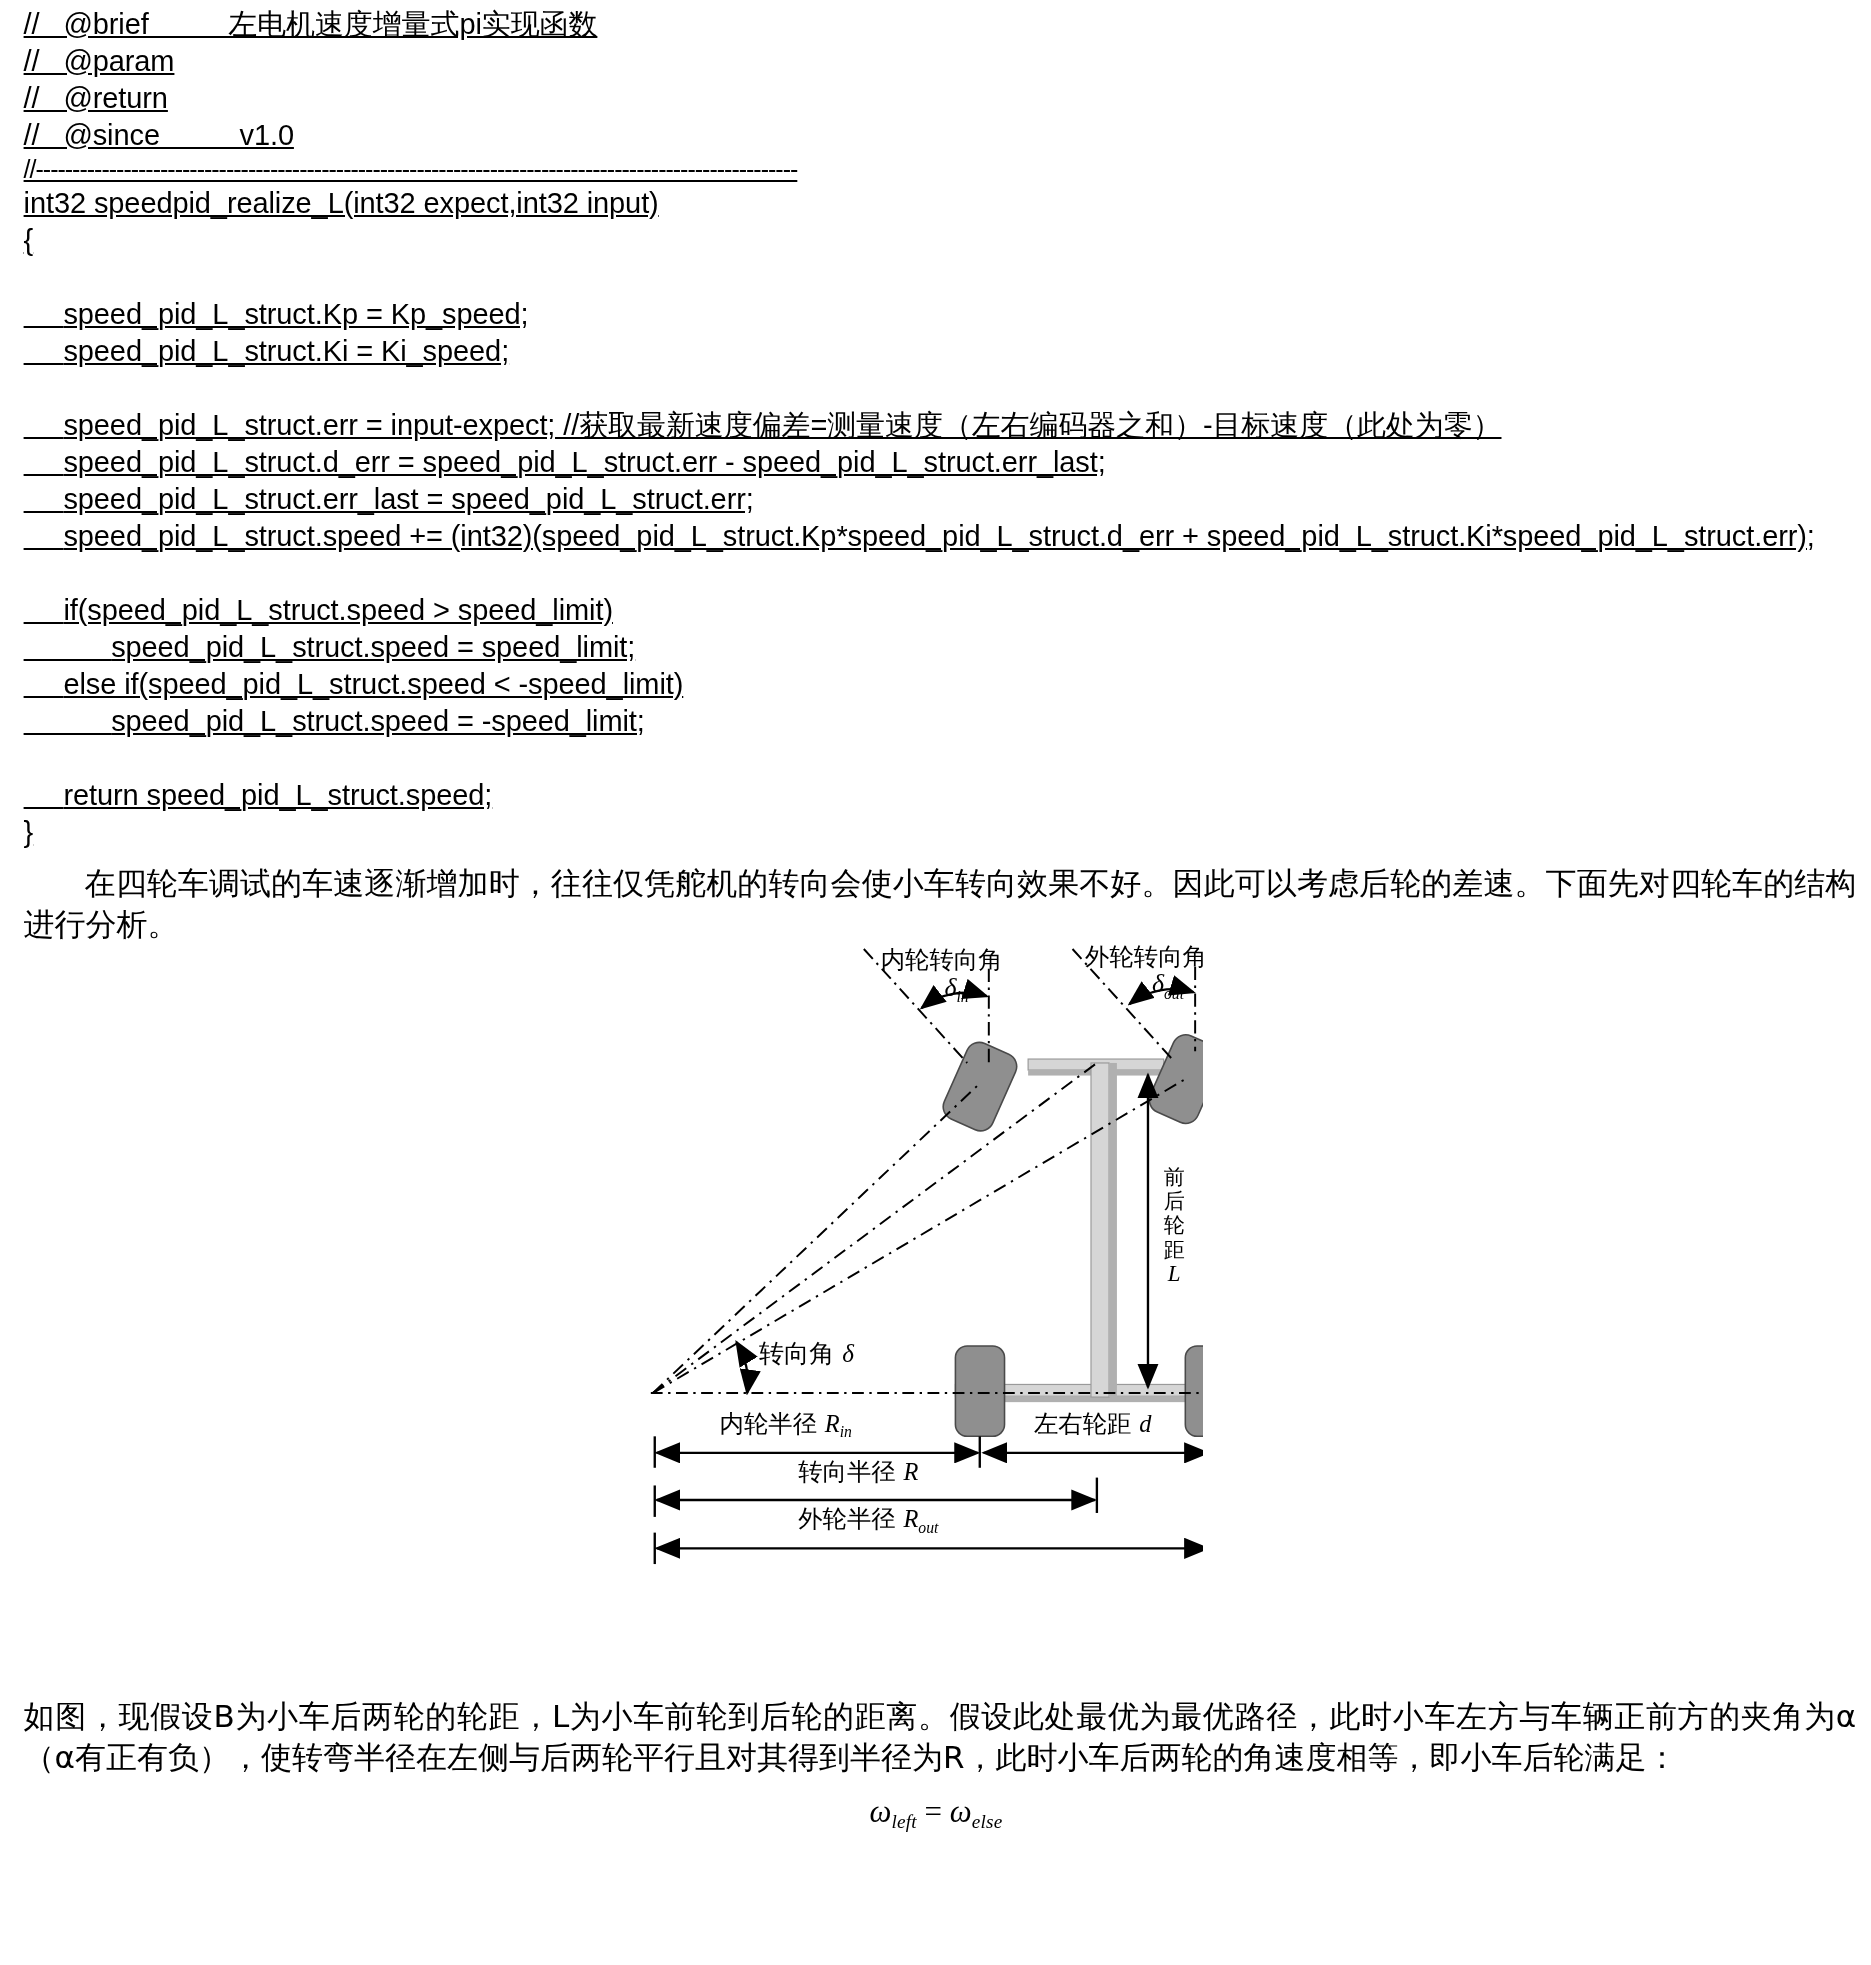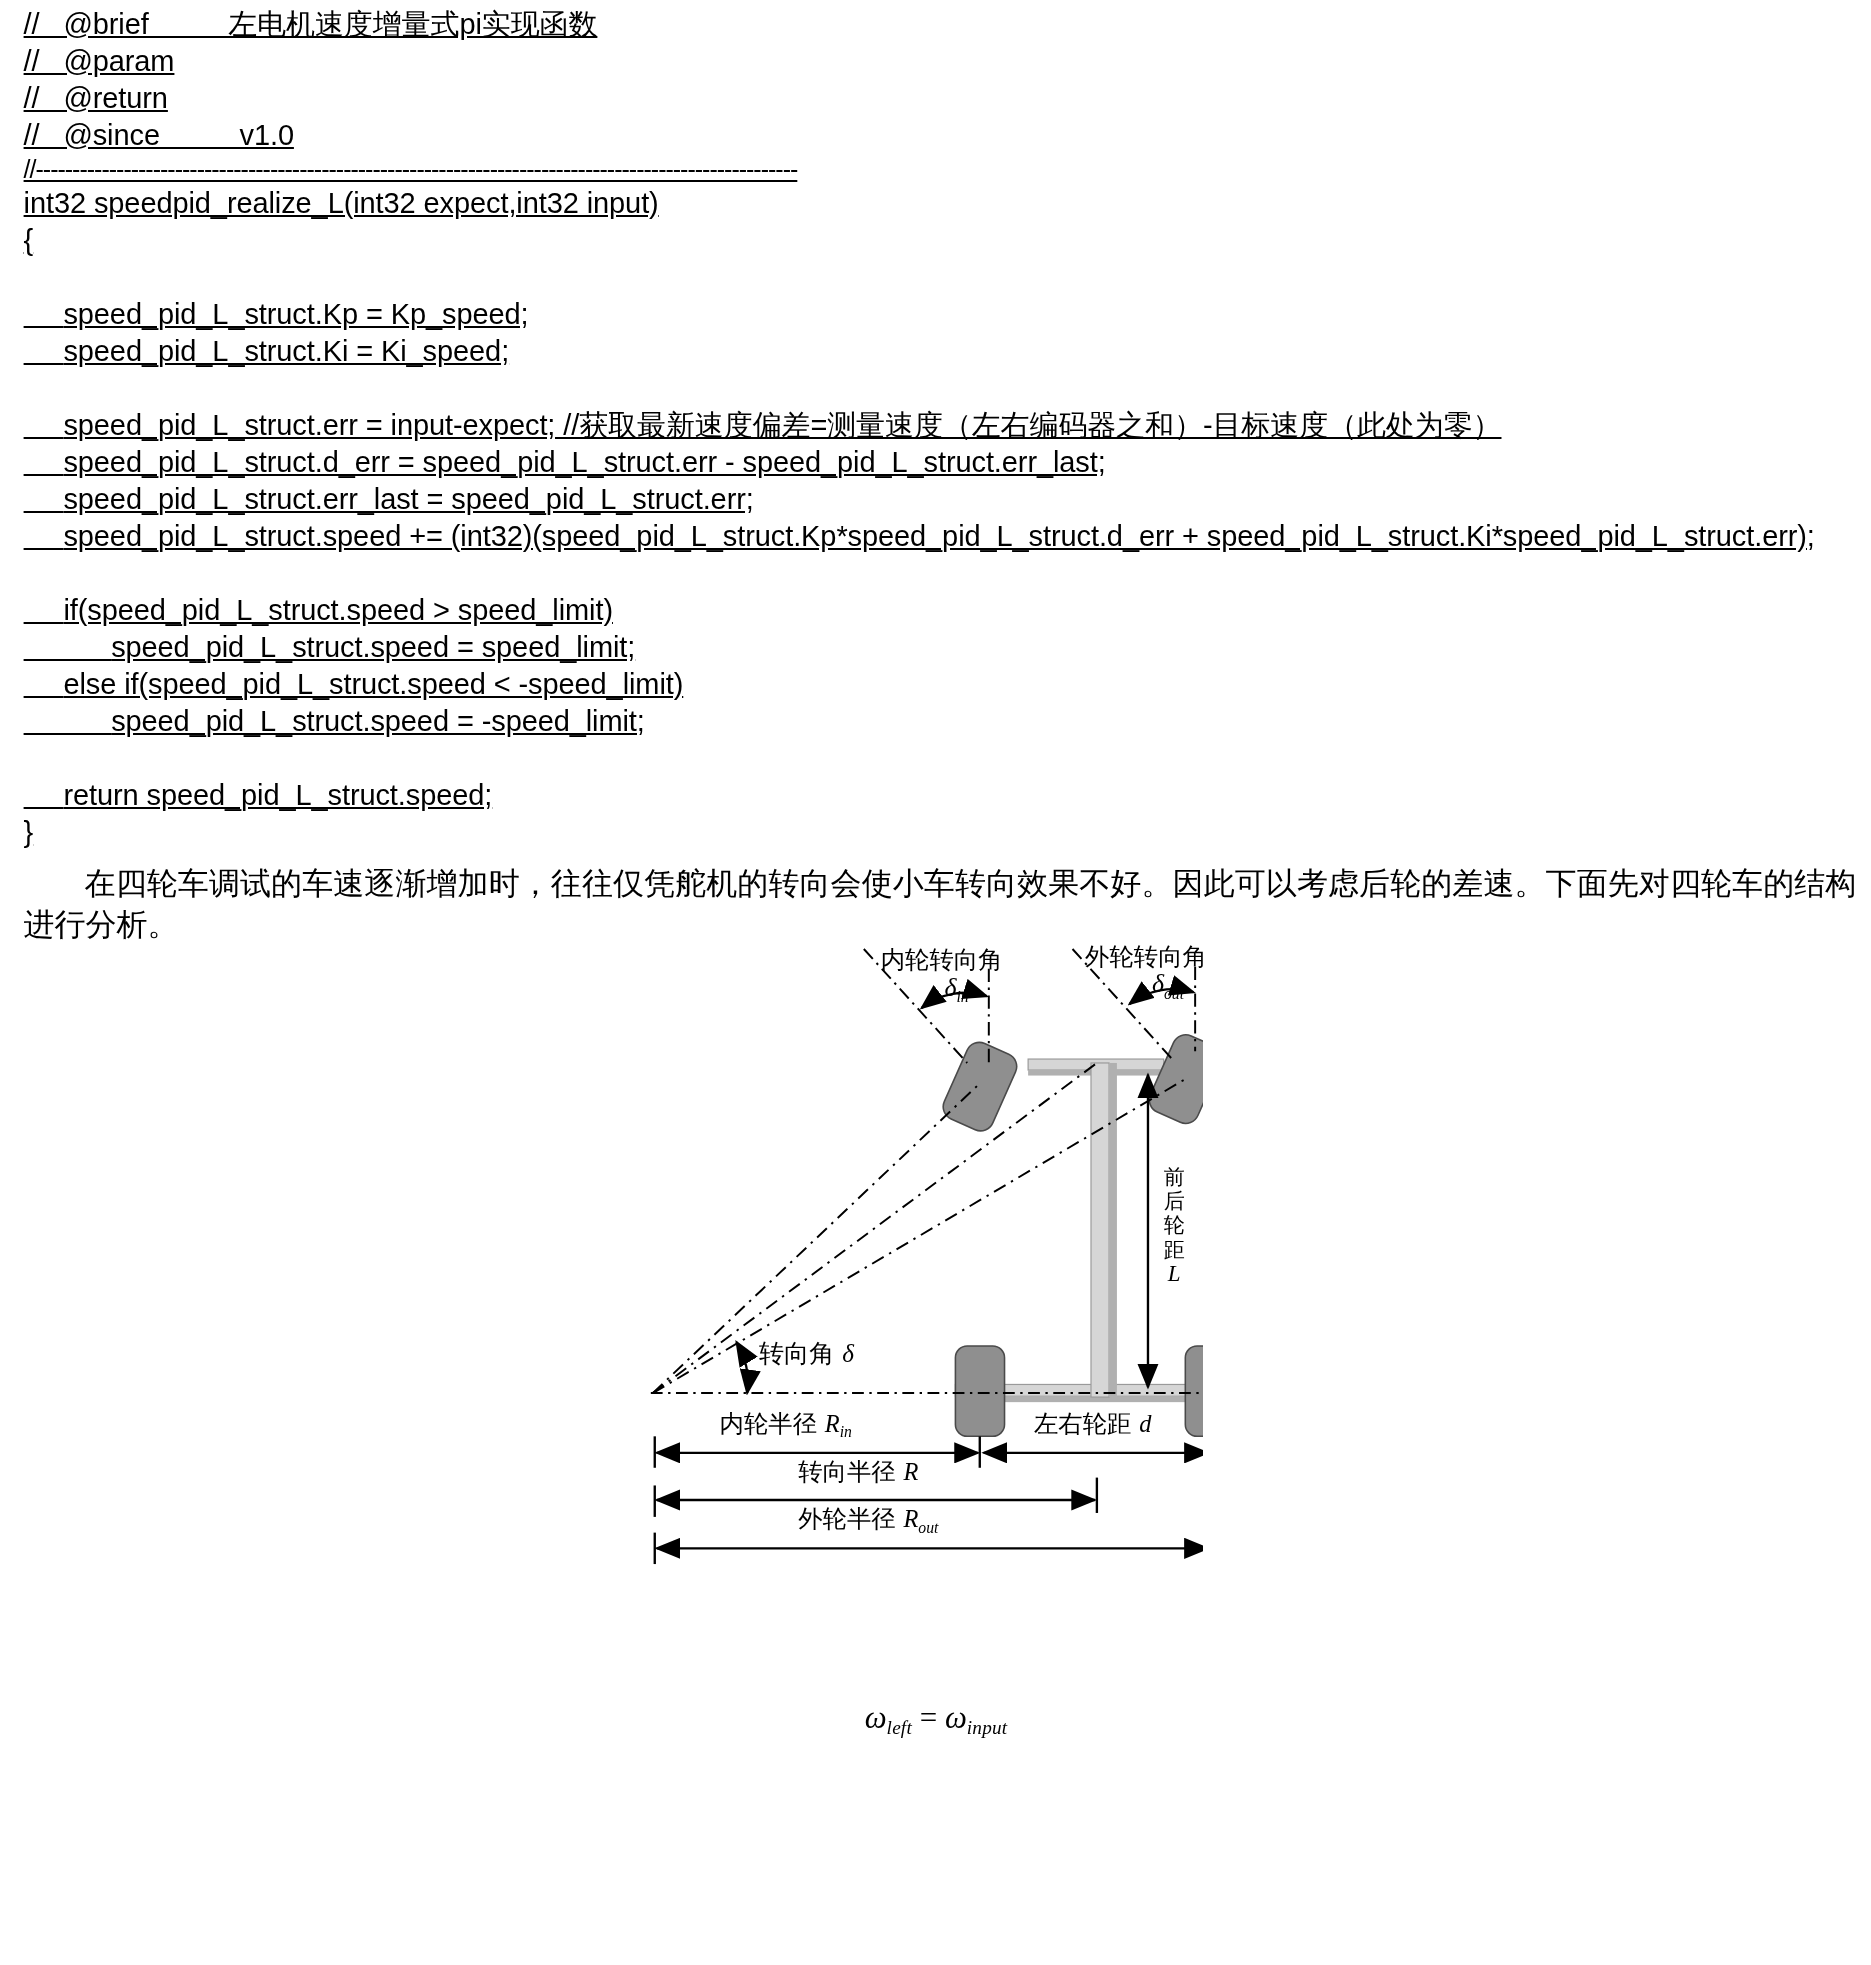--- a/index.html
+++ b/index.html
@@ -200,23 +200,24 @@
         <span>前</span><br>
         <span>后</span><br>
         <span>轮</span><br>
         <span>距</span><br>
         <i>L</i>
       </div>
     </div>
   </div>
 
 
+  <div class="para">如图，现假设B为小车后两轮的轮距，L为小车前轮到后轮的距离。假设此处最优为最优路径，此时小车左方与车辆正前方的夹角为α（α有正有负），使转弯半径在左侧与后两轮平行且对其得到半径为R，此时小车后两轮的角速度相等，即小车后轮满足：</div>
 
   <div class="math mcenter" style="padding-top:13.4px; padding-bottom:10.2px;">
-    <span>ω</span><span class="sub">left</span><span class="up"> = </span><span>ω</span><span class="sub">input</span>
+    <span>ω</span><span class="sub">left</span><span class="up"> = </span><span>ω</span><span class="sub">else</span>
   </div>
 
 
   <div class="eqblock">
 
     <div class="math eqline" style="padding-top:9.4px;">
       
     </div>
 
   </div>

